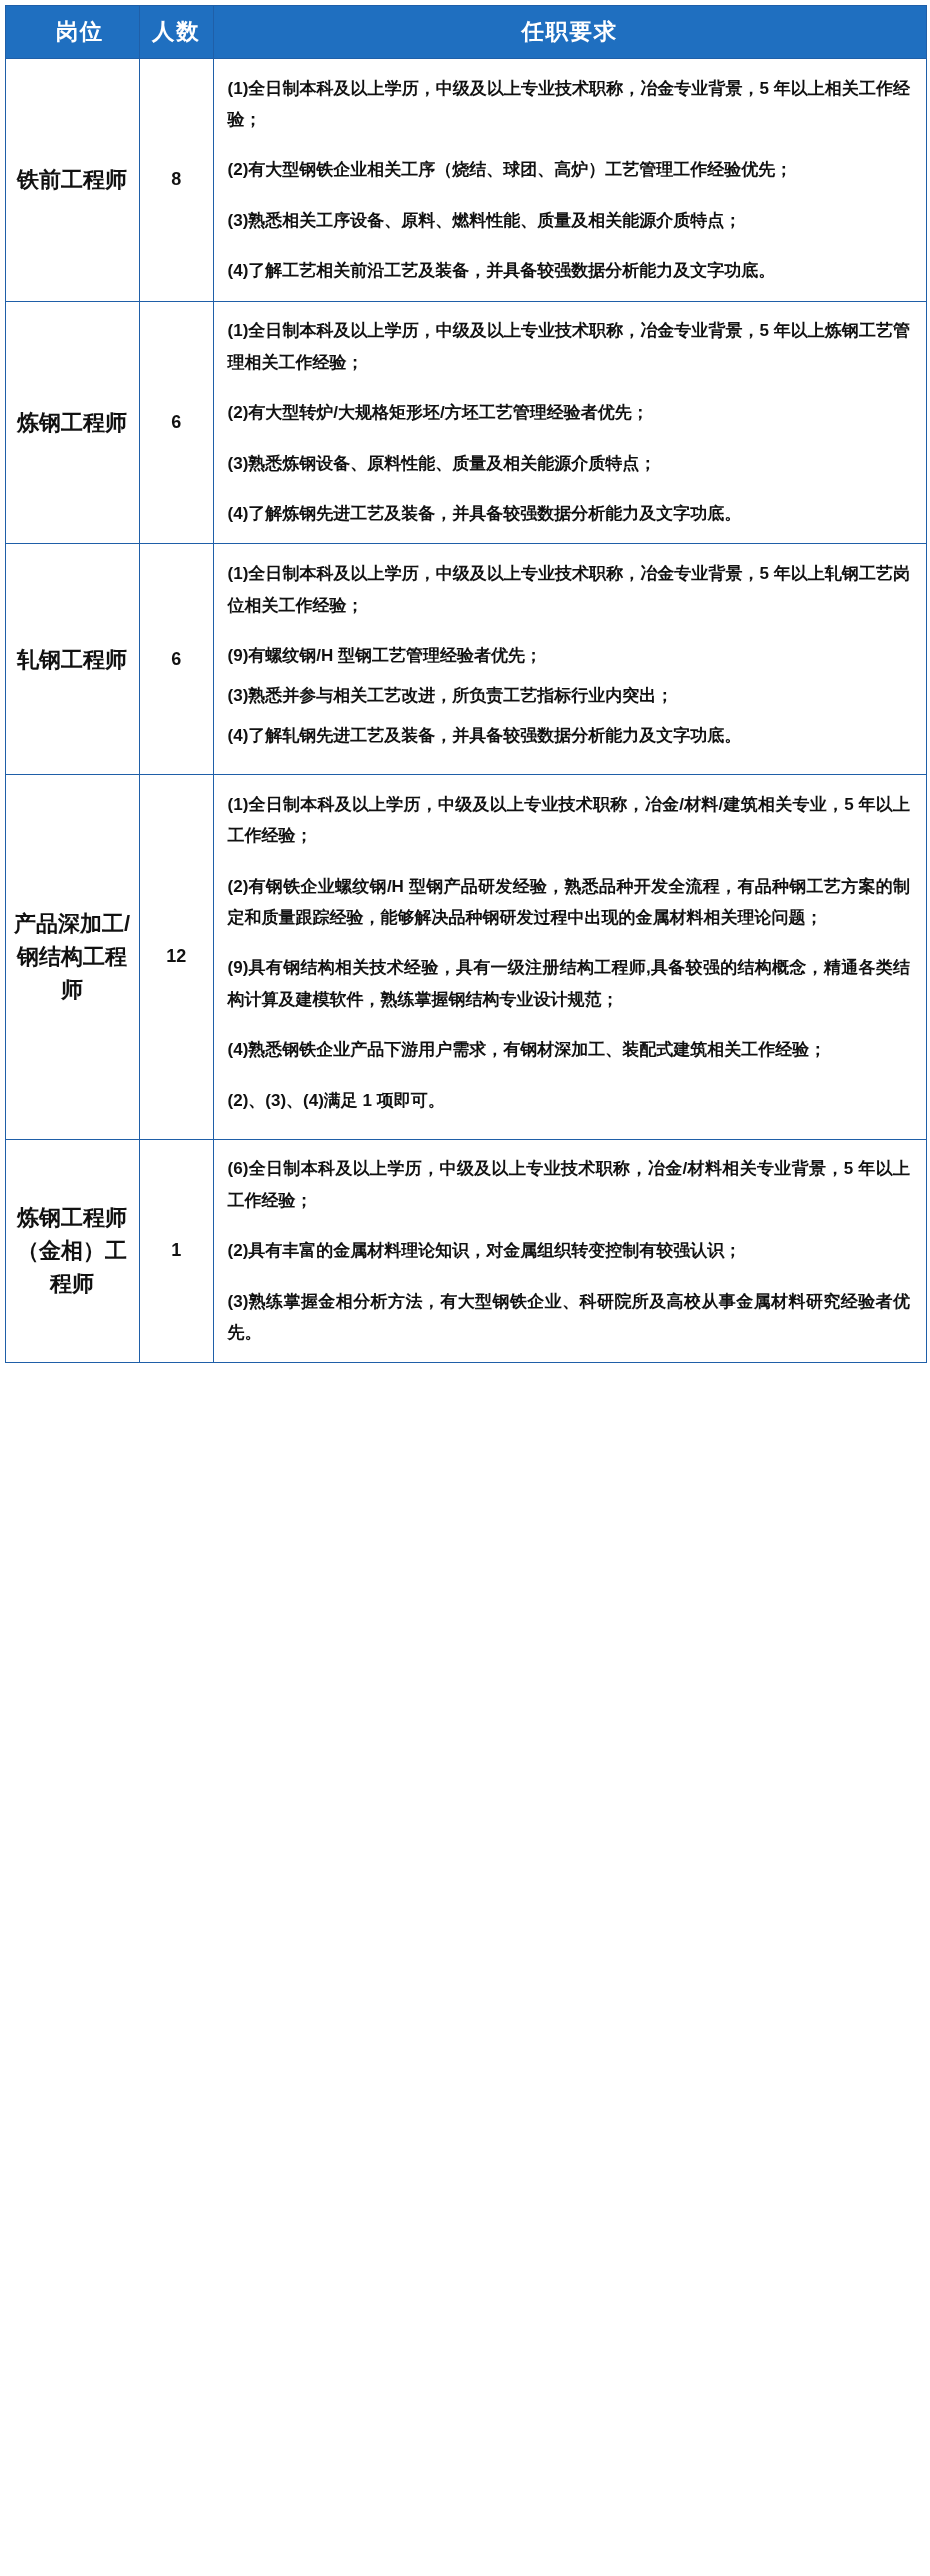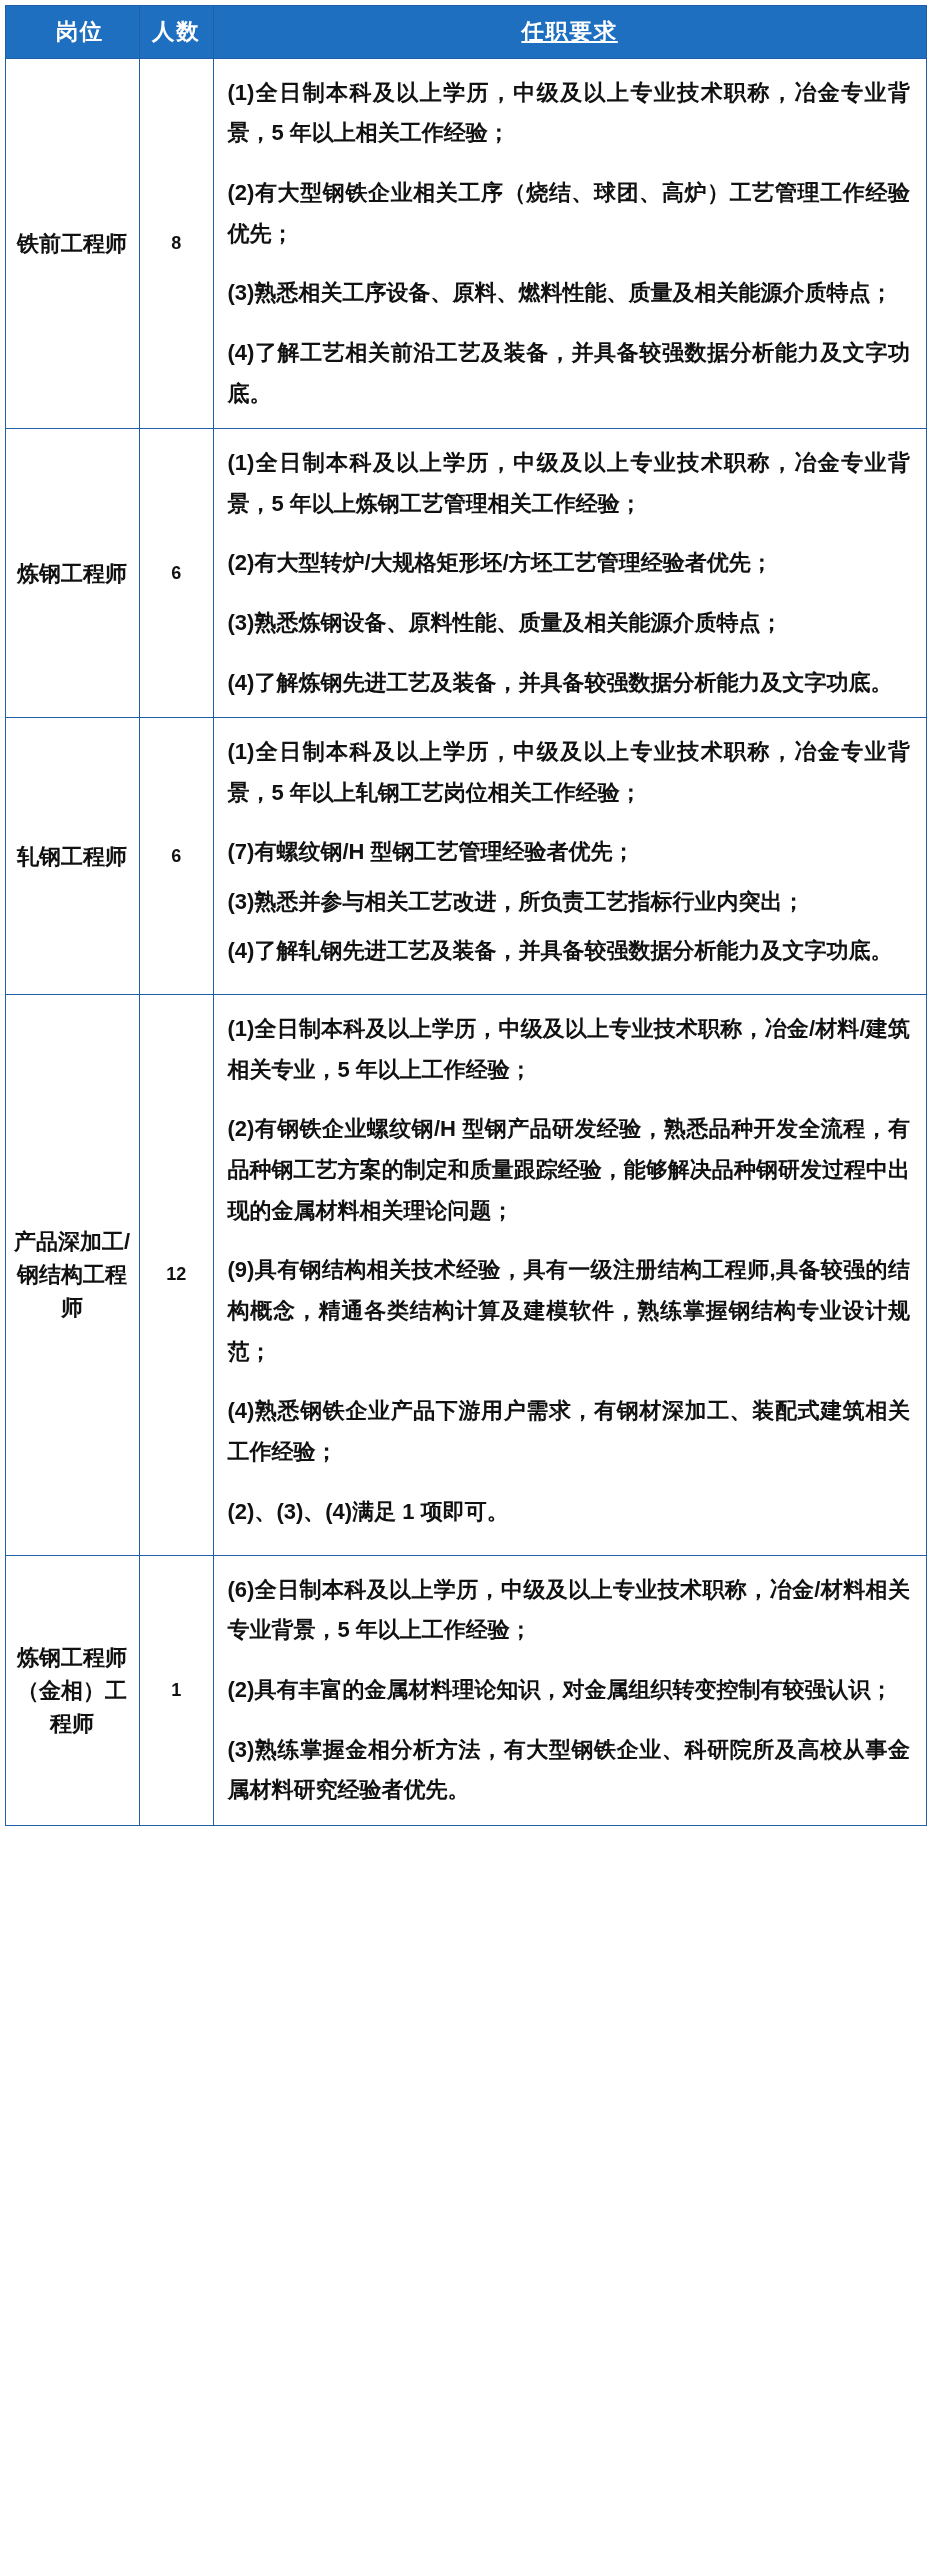--- a/index.html
+++ b/index.html
@@ -35,39 +35,39 @@
     color: #ffffff;
     font-size: 22.4px;
     font-weight: bold;
     letter-spacing: 1.7px;
     padding: 10.3px 3.4px;
     text-align: center;
     height: 40px;
   }
   th.col-post { width: 134px; padding-left: 19px; }
   th.col-count { width: 74px; }
-  th.col-req { width: 712px; text-decoration: underline; }
+  th.col-req { width: 712px; }
 
   td.post-cell {
     text-align: center;
     font-size: 22px;
     font-weight: bold;
     line-height: 1.5;
     padding: 8.6px 6.9px;
     color: #111111;
   }
   td.count-cell {
     text-align: center;
     font-size: 18px;
     font-weight: bold;
     color: #111111;
   }
   td.req-cell {
     padding: 13.8px 15.5px 13.8px 13.8px;
-    font-size: 22px;
+    font-size: 17px;
     line-height: 1.85;
     color: #111111;
     font-weight: bold;
   }
   td.req-cell p {
     margin: 0 0 19px 0;
     text-align: justify;
     text-justify: inter-ideograph;
   }
   td.req-cell p:last-child {
@@ -108,21 +108,21 @@
             <p>(2)有大型转炉/大规格矩形坯/方坯工艺管理经验者优先；</p>
             <p>(3)熟悉炼钢设备、原料性能、质量及相关能源介质特点；</p>
             <p>(4)了解炼钢先进工艺及装备，并具备较强数据分析能力及文字功底。</p>
           </td>
       </tr>
       <tr>
         <td class="post-cell"><span>轧钢工程师</span></td>
         <td class="count-cell">6</td>
         <td class="req-cell">
             <p>(1)全日制本科及以上学历，中级及以上专业技术职称，冶金专业背景，5 年以上轧钢工艺岗位相关工作经验；</p>
-            <p class="tight">(7)有螺纹钢/H 型钢工艺管理经验者优先；</p>
+            <p class="tight">(9)有螺纹钢/H 型钢工艺管理经验者优先；</p>
             <p class="tight">(3)熟悉并参与相关工艺改进，所负责工艺指标行业内突出；</p>
             <p class="tight">(4)了解轧钢先进工艺及装备，并具备较强数据分析能力及文字功底。</p>
           </td>
       </tr>
       <tr>
         <td class="post-cell"><span>产品深加工/<br>钢结构工程师</span></td>
         <td class="count-cell">12</td>
         <td class="req-cell">
             <p>(1)全日制本科及以上学历，中级及以上专业技术职称，冶金/材料/建筑相关专业，5 年以上工作经验；</p>
             <p>(2)有钢铁企业螺纹钢/H 型钢产品研发经验，熟悉品种开发全流程，有品种钢工艺方案的制定和质量跟踪经验，能够解决品种钢研发过程中出现的金属材料相关理论问题；</p>

